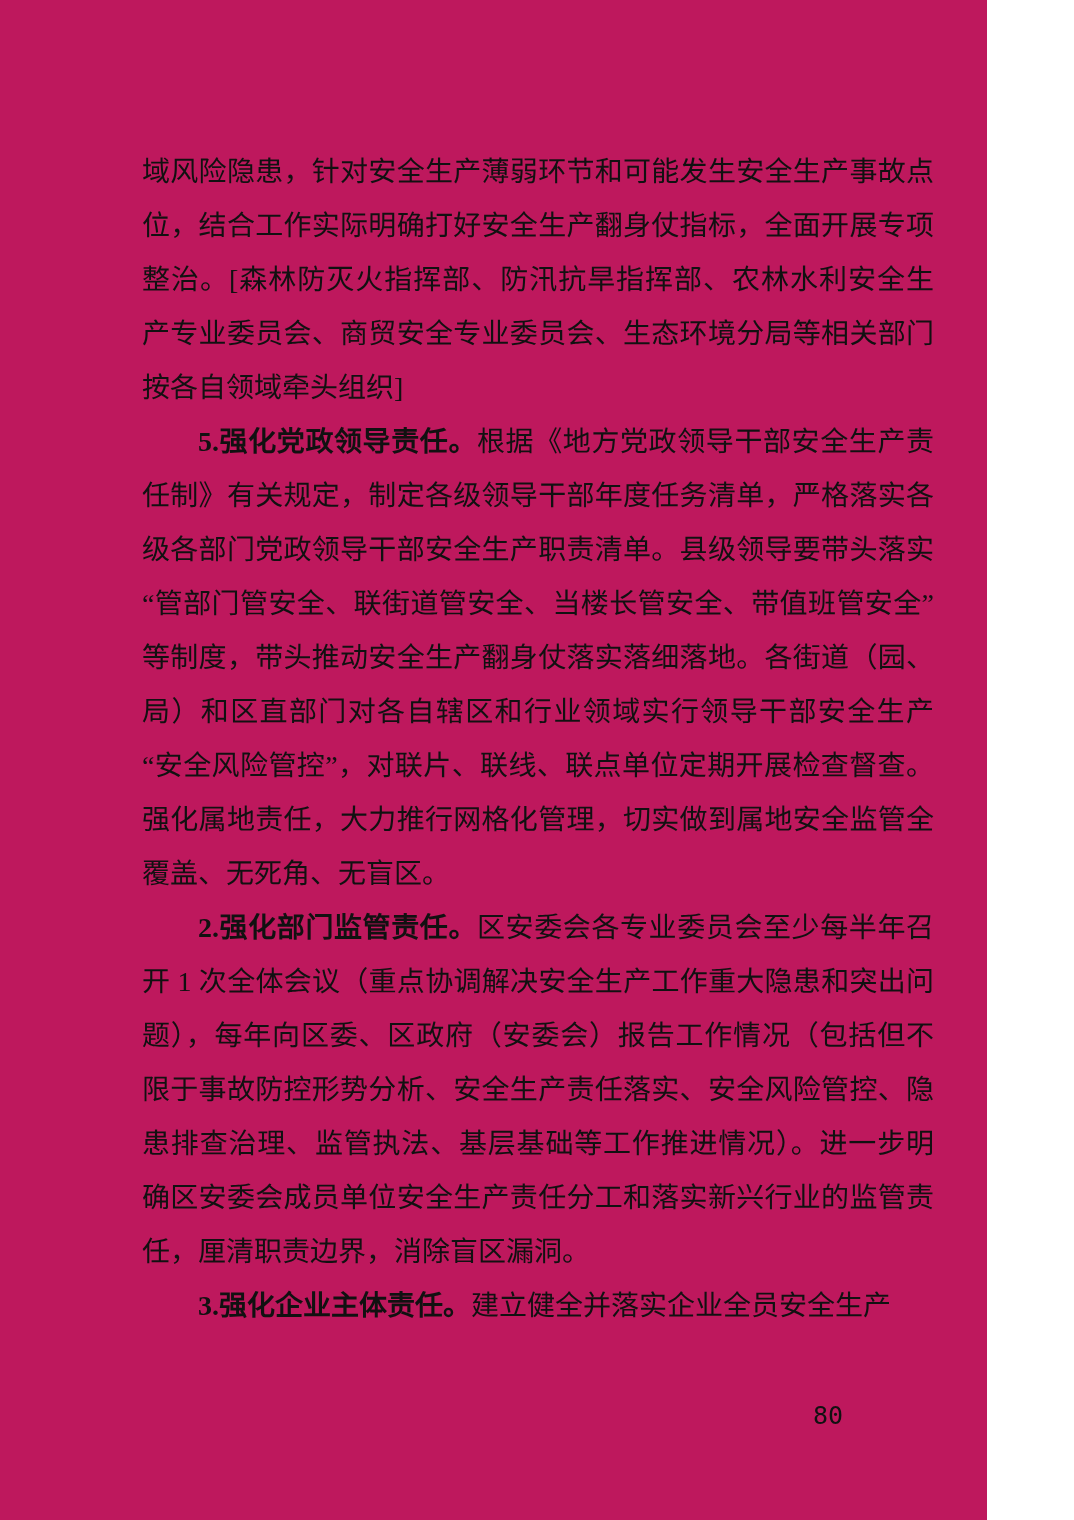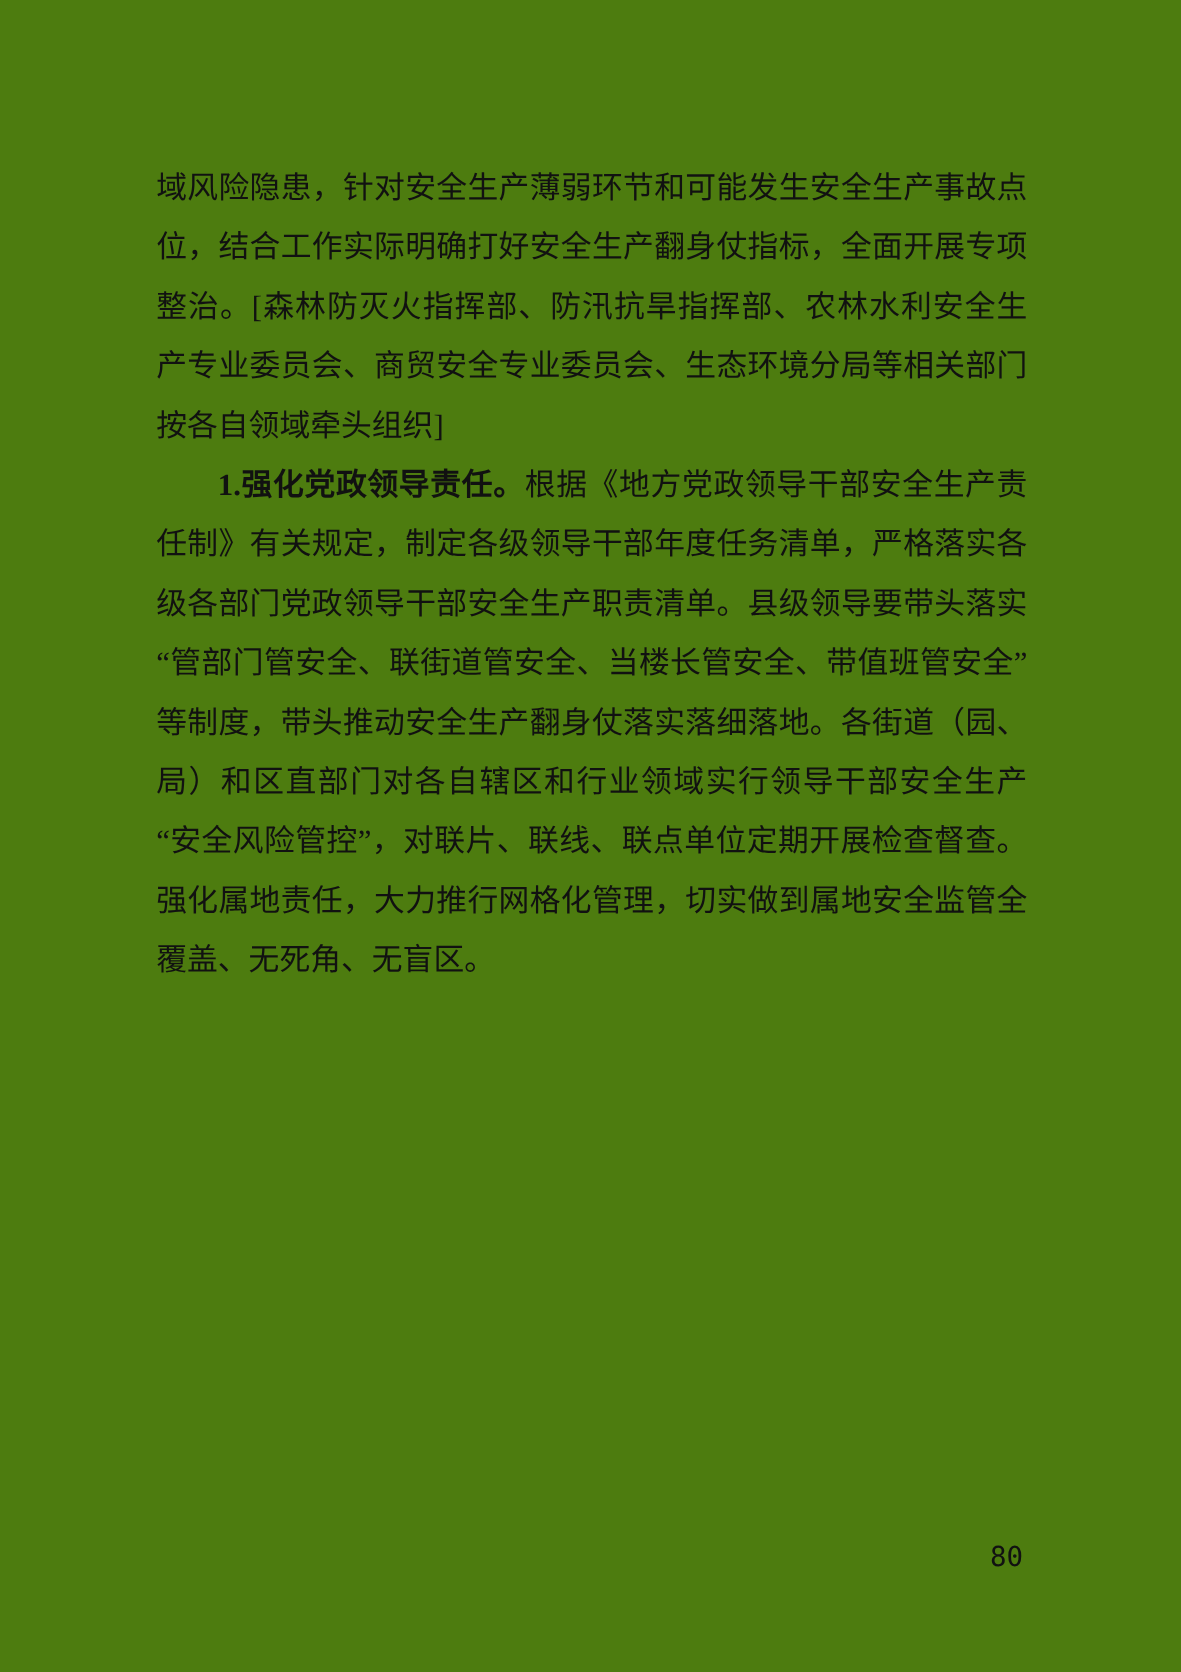--- a/index.html
+++ b/index.html
@@ -2,23 +2,23 @@
 <html lang="zh-CN"><head>
 <meta charset="utf-8">
 <style>
   html, body {
     margin: 0;
     padding: 0;
     background: #ffffff;
   }
   .page {
     position: relative;
-    width: 1074px;
+    width: 987px;
     height: 1520px;
-    background: #4d7c0f;
+    background: #be185d;
     color: #111111;
     font-family: "Liberation Serif", "DejaVu Serif", serif;
     overflow: hidden;
   }
   .content {
     position: absolute;
     left: 142px;
     top: 145px;
     width: 792px;
   }
@@ -54,20 +54,22 @@
 </style>
 </head>
 <body>
 
 <div class="page">
   <div class="content">
 
     <p class="para"><span>域风险隐患，针对安全生产薄弱环节和可能发生安全生产事故点位，结合工作实际明确打好安全生产翻身仗指标，全面开展专项整治。[森林防灭火指挥部、防汛抗旱指挥部、农林水利安全生产专业委员会、商贸安全专业委员会、生态环境分局等相关部门按各自领域牵头组织]</span></p>
 
 
-    <p class="para indent"><span class="lead">1.强化党政领导责任。</span><span>根据《地方党政领导干部安全生产责任制》有关规定，制定各级领导干部年度任务清单，严格落实各级各部门党政领导干部安全生产职责清单。县级领导要带头落实“管部门管安全、联街道管安全、当楼长管安全、带值班管安全”等制度，带头推动安全生产翻身仗落实落细落地。各街道（园、局）和区直部门对各自辖区和行业领域实行领导干部安全生产“安全风险管控”，对联片、联线、联点单位定期开展检查督查。强化属地责任，大力推行网格化管理，切实做到属地安全监管全覆盖、无死角、无盲区。</span></p>
+    <p class="para indent"><span class="lead">5.强化党政领导责任。</span><span>根据《地方党政领导干部安全生产责任制》有关规定，制定各级领导干部年度任务清单，严格落实各级各部门党政领导干部安全生产职责清单。县级领导要带头落实“管部门管安全、联街道管安全、当楼长管安全、带值班管安全”等制度，带头推动安全生产翻身仗落实落细落地。各街道（园、局）和区直部门对各自辖区和行业领域实行领导干部安全生产“安全风险管控”，对联片、联线、联点单位定期开展检查督查。强化属地责任，大力推行网格化管理，切实做到属地安全监管全覆盖、无死角、无盲区。</span></p>
 
+    <p class="para indent"><span class="lead">2.强化部门监管责任。</span><span>区安委会各专业委员会至少每半年召开 1 次全体会议（重点协调解决安全生产工作重大隐患和突出问题），每年向区委、区政府（安委会）报告工作情况（包括但不限于事故防控形势分析、安全生产责任落实、安全风险管控、隐患排查治理、监管执法、基层基础等工作推进情况）。进一步明确区安委会成员单位安全生产责任分工和落实新兴行业的监管责任，厘清职责边界，消除盲区漏洞。</span></p>
 
+    <p class="para indent"><span class="lead">3.强化企业主体责任。</span><span>建立健全并落实企业全员安全生产</span></p>
 
   </div>
 
   <div class="page-number">80</div>
 </div>
 
 </body></html>

